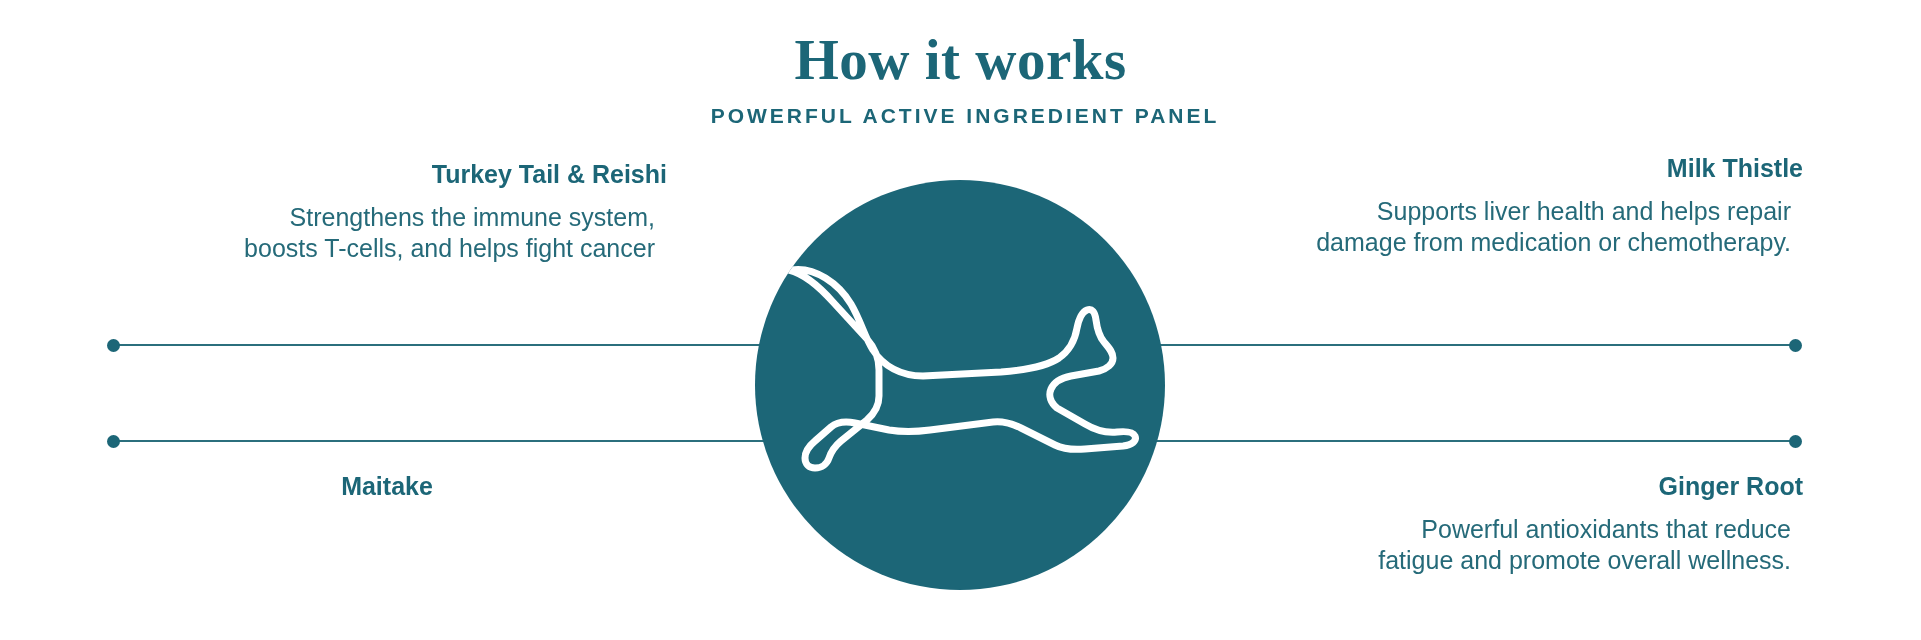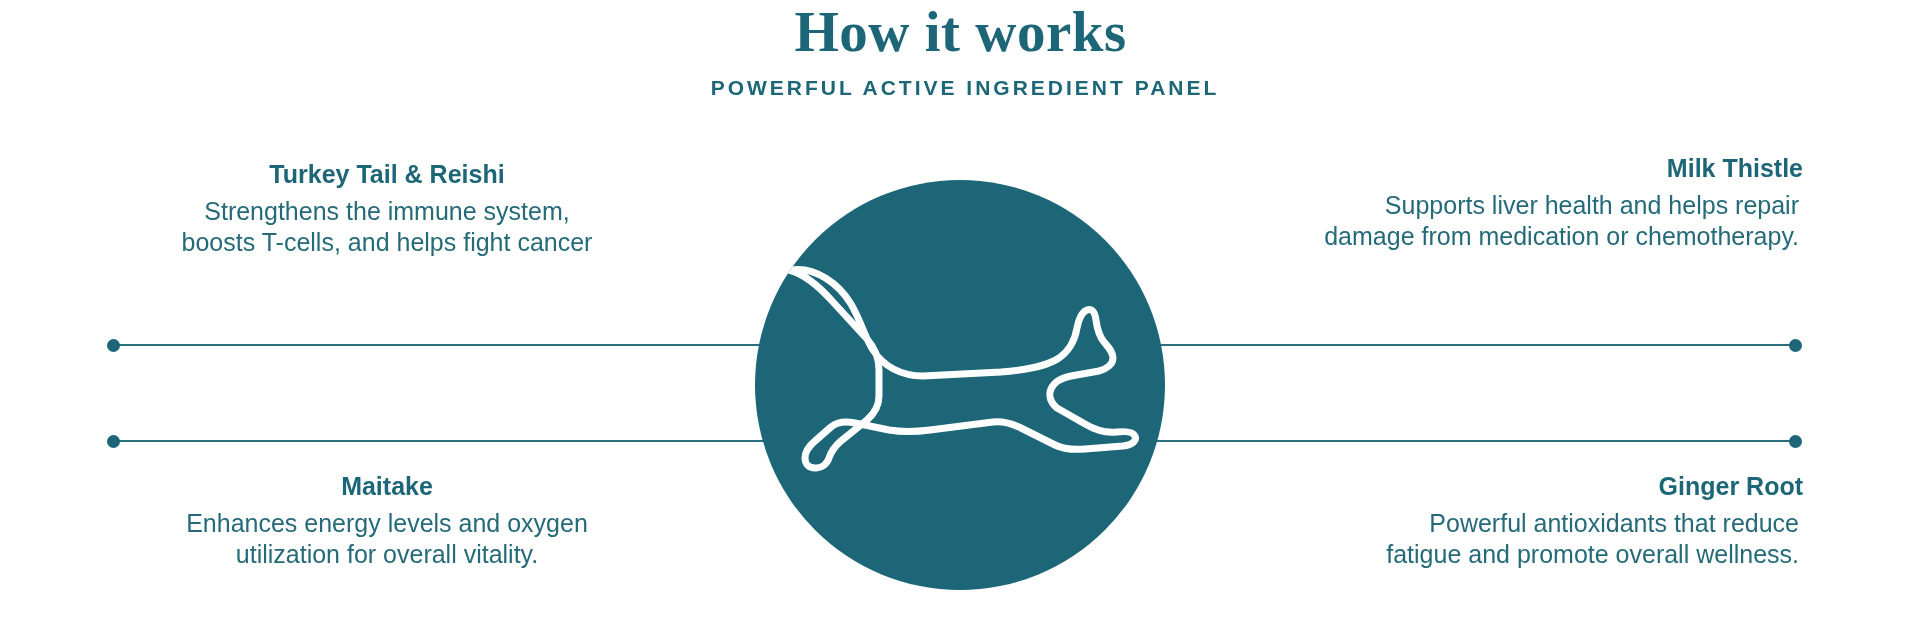--- a/index.html
+++ b/index.html
@@ -21,20 +21,21 @@
     background: #ffffff;
   }
 
   
   .header {
     position: absolute;
     top: 0;
     left: 0;
     width: 1921px;
     text-align: center;
+    padding-top: 28px;
   }
   .page-title {
     font-family: "Liberation Serif", "DejaVu Serif", serif;
     font-weight: bold;
     font-size: 57px;
     line-height: 64px;
     color: #1c6677;
     letter-spacing: 0.5px;
     margin: 0;
   }
@@ -107,25 +108,25 @@
     color: #1c6677;
     margin: 0 0 6px 0;
     white-space: nowrap;
   }
   .ingredient .ing-desc {
     font-family: "Liberation Sans", sans-serif;
     font-weight: normal;
     font-size: 25px;
     line-height: 31px;
     color: #256a79;
-    margin: 4px;
+    margin: 12px;
     white-space: pre-line;
   }
 
-  .ing-tl { left: 107px;  top: 158px; width: 560px; text-align: center; }
+  .ing-tl { left: 107px;  top: 158px; width: 560px; text-align: right; }
   .ing-bl { left: 107px;  top: 470px; width: 560px; text-align: center; }
   .ing-tr { right: 118px; top: 152px; width: 620px; text-align: right; }
   .ing-br { right: 118px; top: 470px; width: 620px; text-align: right; }
 </style>
 </head>
 <body>
 
 <div class="panel">
 
   <div class="header">
@@ -190,22 +191,20 @@
   </div>
 
   <div class="ingredient ing-tl">
     <div class="ing-name">Turkey Tail &amp; Reishi</div>
     <div class="ing-desc">Strengthens the immune system,
 boosts T-cells, and helps fight cancer</div>
   </div>
 
   <div class="ingredient ing-bl">
     <div class="ing-name">Maitake</div>
-    <div class="ing-desc">Enhances energy levels and oxygen
-utilization for overall vitality.</div>
   </div>
 
   <div class="ingredient ing-br">
     <div class="ing-name">Ginger Root</div>
     <div class="ing-desc">Powerful antioxidants that reduce
 fatigue and promote overall wellness.</div>
   </div>
 
   <div class="ingredient ing-tr">
     <div class="ing-name">Milk Thistle</div>

